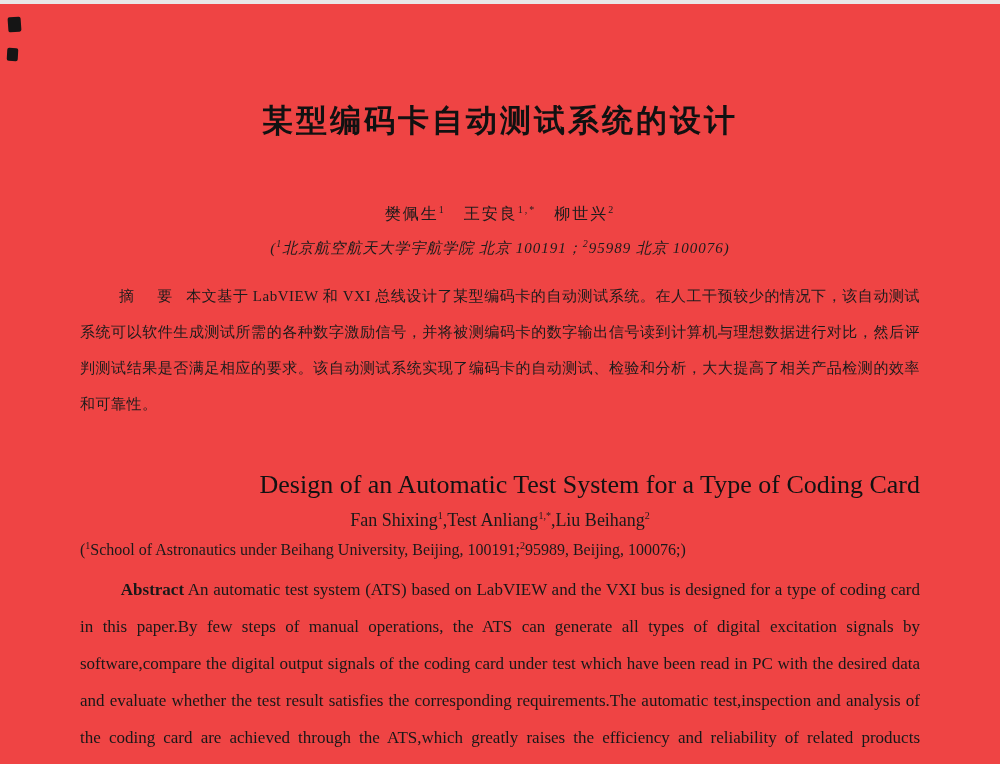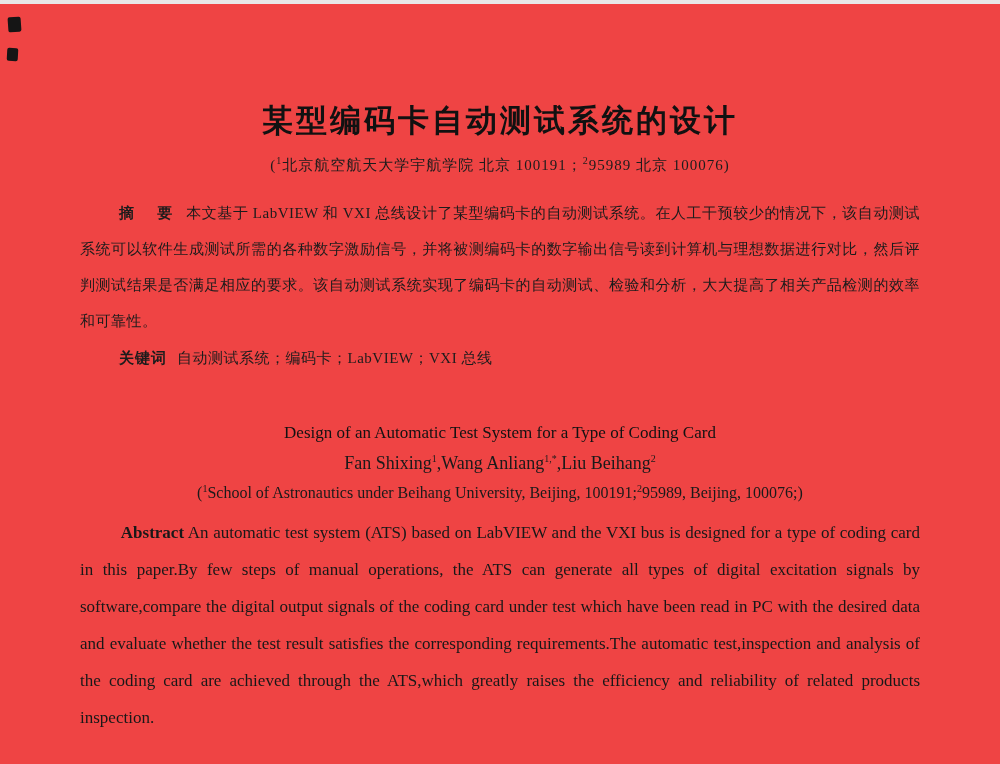--- a/index.html
+++ b/index.html
@@ -50,68 +50,69 @@
     letter-spacing: 2px;
     color: #1c1c1c;
   }
   .cn-authors .gap { display: inline-block; width: 18px; }
   .cn-affiliation {
     margin: 14px 0 0 0;
     text-align: center;
     font-size: 15px;
     letter-spacing: 1px;
     color: #1c1c1c;
+    font-style: italic;
   }
   sup {
     font-size: 10px;
     vertical-align: super;
     line-height: 0;
   }
   .cn-abstract {
     margin: 20px 0 0 0;
     text-align: justify;
     text-indent: 2.6em;
     font-size: 15px;
     line-height: 36px;
     letter-spacing: 0.5px;
     color: #1c1c1c;
   }
   .cn-abstract .label, .cn-keywords .label {
     font-family: "DejaVu Sans", sans-serif;
-    font-weight: bold;
+    font-weight: normal;
     letter-spacing: 4px;
     margin-right: 10px;
   }
   .cn-keywords {
     margin: 2px 0 0 0;
     text-indent: 2.6em;
     font-size: 15px;
     line-height: 34px;
     letter-spacing: 0.5px;
     color: #1c1c1c;
   }
   .cn-keywords .label { letter-spacing: 1px; }
 
   
   .en-title {
     margin: 48px 0 0 0;
-    text-align: center;
-    font-size: 17px;
+    text-align: right;
+    font-size: 26px;
     font-weight: normal;
     color: #121212;
   }
   .en-authors {
     margin: 10px 0 0 0;
     text-align: center;
     font-size: 18px;
     color: #1a1a1a;
   }
   .en-affiliation {
     margin: 10px 0 0 0;
-    text-align: center;
+    text-align: left;
     font-size: 16px;
     color: #1a1a1a;
   }
   .en-abstract {
     margin: 12px 0 0 0;
     text-align: justify;
     text-indent: 2.4em;
     font-size: 17px;
     line-height: 37px;
     color: #181818;
@@ -125,29 +126,29 @@
 
 <div class="page">
 
   <div class="artifact artifact-1"></div>
   <div class="artifact artifact-2"></div>
 
   <div class="content">
 
     <h1 class="cn-title">某型编码卡自动测试系统的设计</h1>
 
+    <p class="cn-authors"><span>樊佩生</span><sup>1</sup><span class="gap"></span><span>王安良</span><sup>1,*</sup><span class="gap"></span><span>柳世兴</span><sup>2</sup></p>
 
     <p class="cn-affiliation"><span>(</span><sup>1</sup><span>北京航空航天大学宇航学院 北京 100191；</span><sup>2</sup><span>95989 北京 100076)</span></p>
 
     <p class="cn-abstract"><span class="label">摘　要</span><span>本文基于 LabVIEW 和 VXI 总线设计了某型编码卡的自动测试系统。在人工干预较少的情况下，该自动测试系统可以软件生成测试所需的各种数字激励信号，并将被测编码卡的数字输出信号读到计算机与理想数据进行对比，然后评判测试结果是否满足相应的要求。该自动测试系统实现了编码卡的自动测试、检验和分析，大大提高了相关产品检测的效率和可靠性。</span></p>
 
-    <p class="cn-keywords"><span class="label">关键词</span><span>自动测试系统；编码卡；LabVIEW；VXI 总线</span></p>
 
     <h2 class="en-title">Design of an Automatic Test System for a Type of Coding Card</h2>
 
-    <p class="en-authors"><span>Fan Shixing</span><sup>1</sup><span>,</span><span>Wang Anliang</span><sup>1,*</sup><span>,</span><span>Liu Beihang</span><sup>2</sup></p>
+    <p class="en-authors"><span>Fan Shixing</span><sup>1</sup><span>,</span><span>Test Anliang</span><sup>1,*</sup><span>,</span><span>Liu Beihang</span><sup>2</sup></p>
 
     <p class="en-affiliation"><span>(</span><sup>1</sup><span>School of Astronautics under Beihang University, Beijing, 100191;</span><sup>2</sup><span>95989, Beijing, 100076;)</span></p>
 
     <p class="en-abstract"><span class="label">Abstract</span><span> An automatic test system (ATS) based on LabVIEW and the VXI bus is designed for a type of coding card in this paper.By few steps of manual operations, the ATS can generate all types of digital excitation signals by software,compare the digital output signals of the coding card under test which have been read in PC with the desired data and evaluate whether the test result satisfies the corresponding requirements.The automatic test,inspection and analysis of the coding card are achieved through the ATS,which greatly raises the efficiency and reliability of related products inspection.</span></p>
 
   </div>
 </div>
 
 </body></html>

